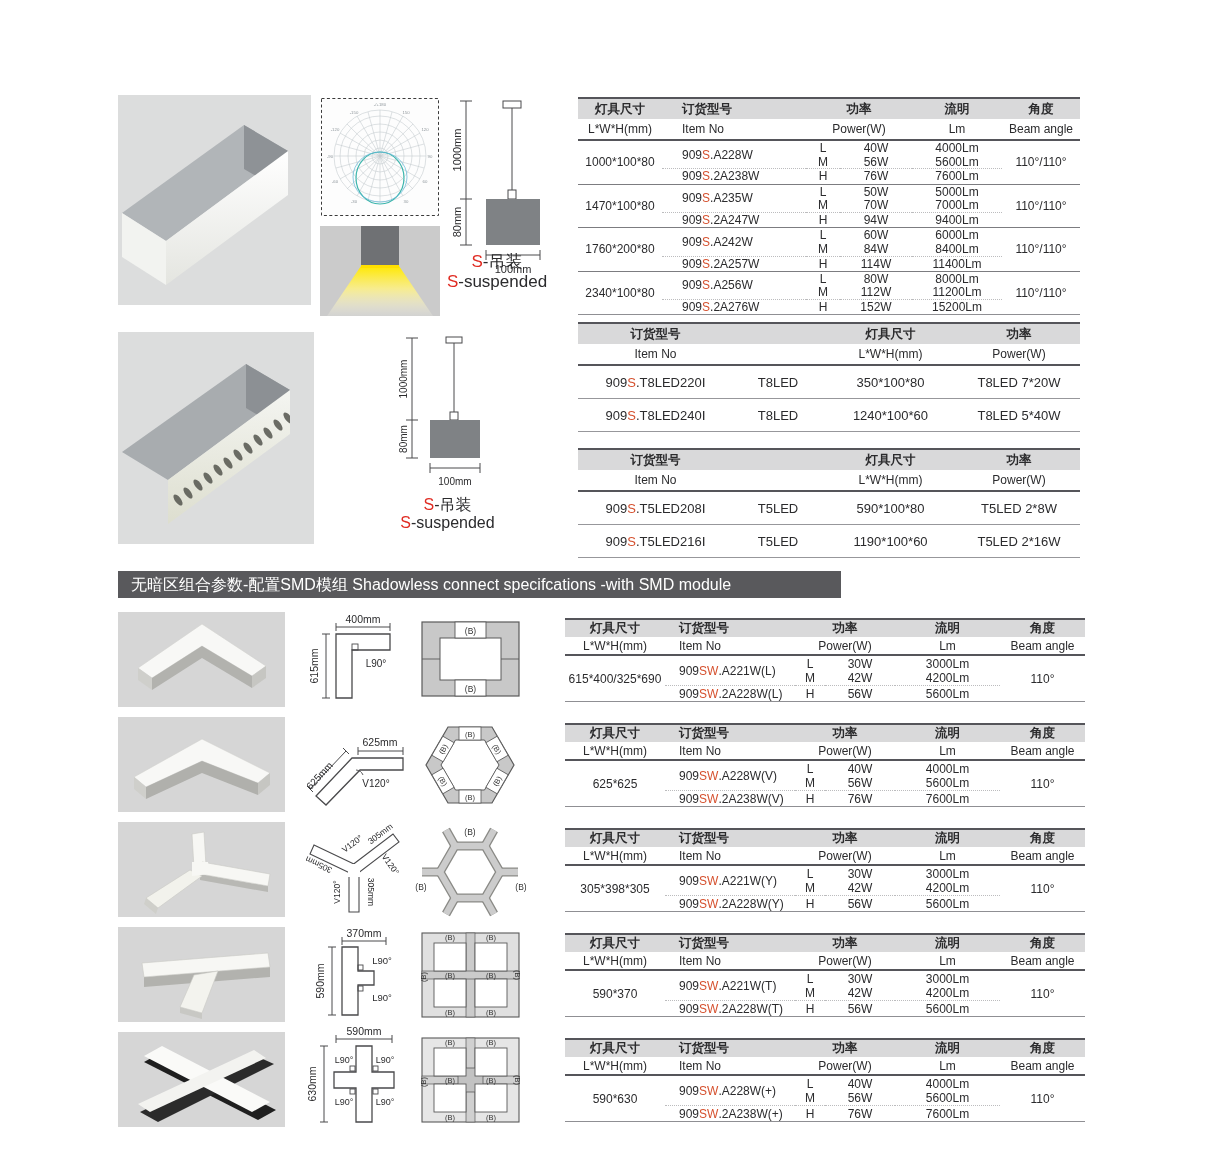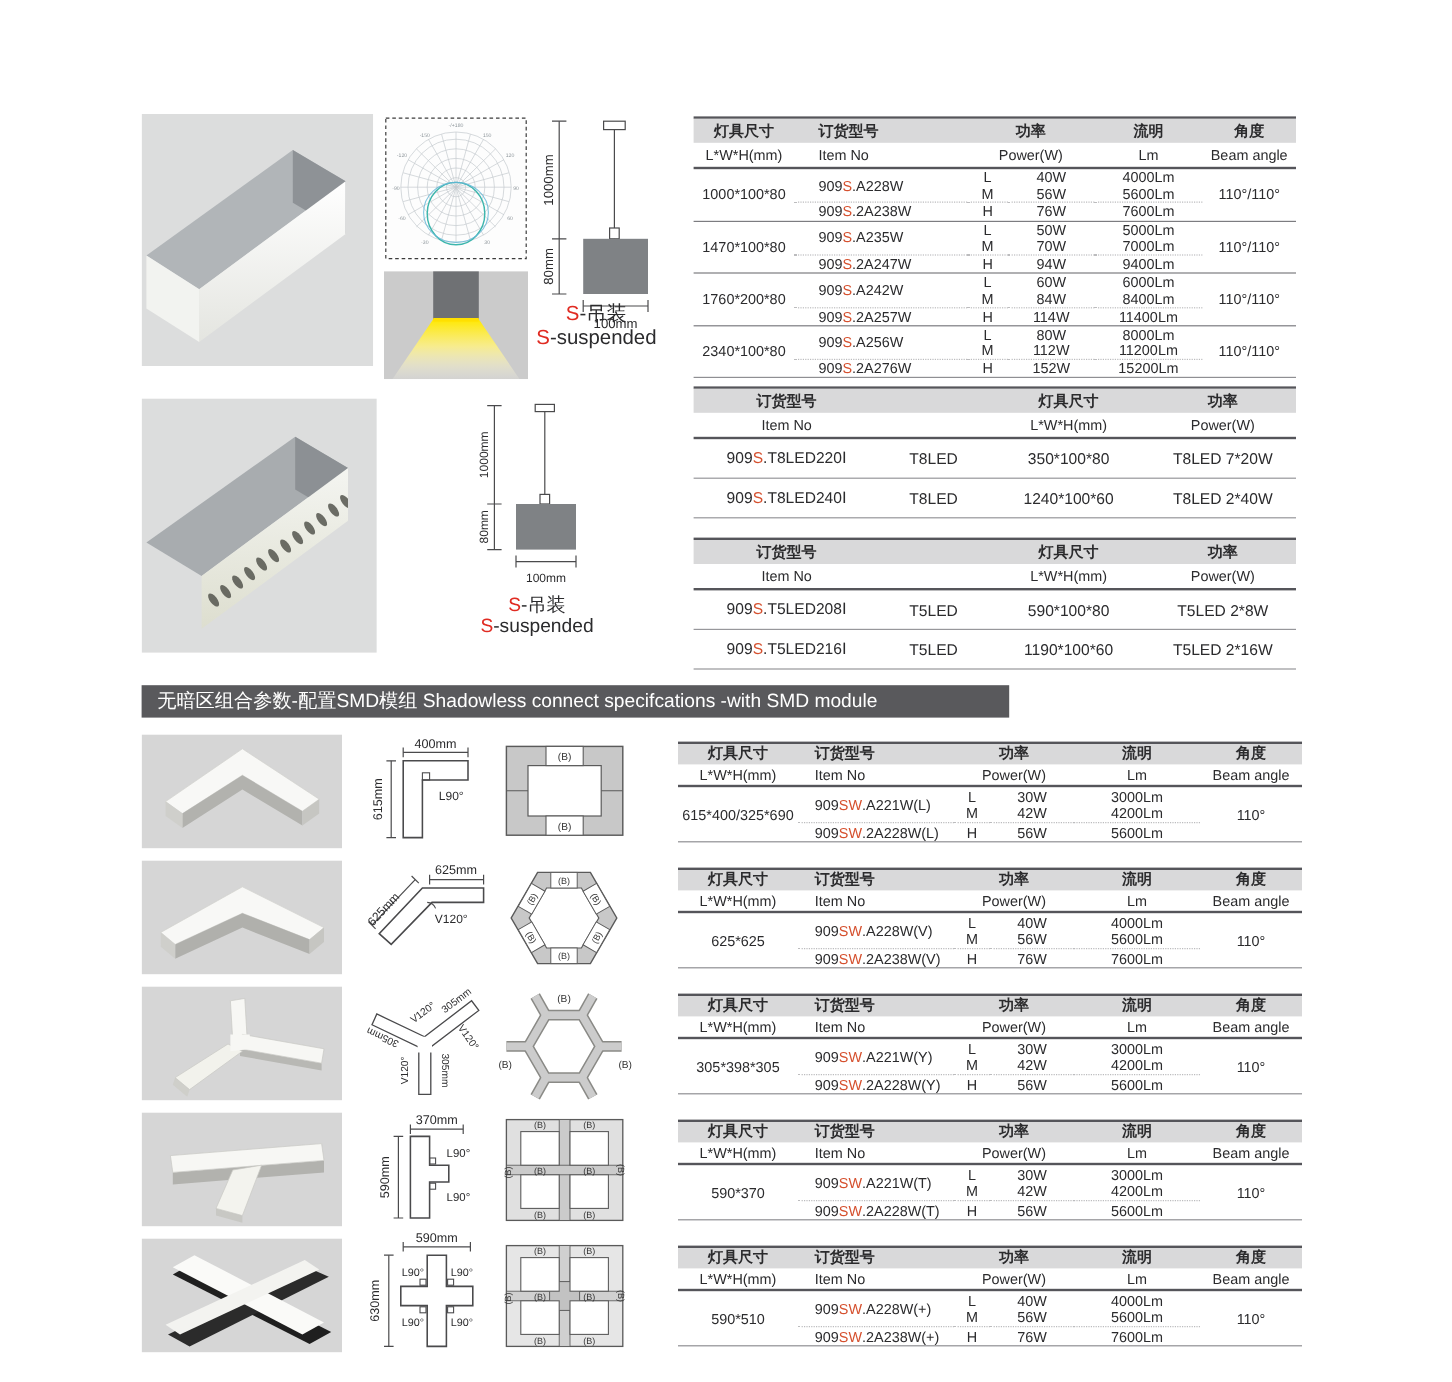--- a/index.html
+++ b/index.html
@@ -346,21 +346,21 @@
   <div class="drow">
     <div><span>909</span><span class="red">S</span><span>.T8LED220Ⅰ</span></div>
     <div>T8LED</div>
     <div>350*100*80</div>
     <div>T8LED 7*20W</div>
   </div>
   <div class="drow">
     <div><span>909</span><span class="red">S</span><span>.T8LED240Ⅰ</span></div>
     <div>T8LED</div>
     <div>1240*100*60</div>
-    <div>T8LED 2*40W</div>
+    <div>T8LED 5*40W</div>
   </div>
 </div>
 
 <div class="specB" style="left:578px;top:448px">
   <div class="hrow zh">
     <div>订货型号</div>
       <div></div>
     <div>灯具尺寸</div>
     <div>功率</div>
   </div>
@@ -466,21 +466,21 @@
 
 <div class="abs" style="left:118px;top:717px">
   <svg width="167" height="95" viewBox="0 0 167 95">
     <rect width="167" height="95" fill="#d6d6d6"></rect>
     <polygon points="16,60 84,22 152,56 140,66 84,44 28,70" fill="#f8f8f6" stroke="#d2d2ce" stroke-width="0.6"></polygon>
     <polygon points="28,70 84,44 140,66 140,78 84,56 28,82" fill="#b0b0ac"></polygon>
     <polygon points="16,60 28,70 28,82 16,72" fill="#cfcfcb"></polygon>
     <polygon points="152,56 140,66 140,78 152,68" fill="#c6c6c2"></polygon>
   </svg>
 </div>
-<div class="abs" style="left:296px;top:717px">
+<div class="abs" style="left:296px;top:735px">
   <svg width="118" height="95" viewBox="0 0 118 95">
     <g stroke="#4a4a4c" stroke-width="1" fill="none">
       <line x1="62" y1="16" x2="107" y2="16"></line>
         <line x1="62" y1="12" x2="62" y2="20"></line>
         <line x1="107" y1="12" x2="107" y2="20"></line>
       <line x1="50" y1="16" x2="14" y2="54"></line>
         <line x1="47" y1="13" x2="53" y2="19"></line>
         <line x1="11" y1="51" x2="17" y2="57"></line>
     </g>
     <path d="M107,23 L56,23 L20,61 L30,70 L64,35 L107,35 Z" fill="#ffffff" stroke="#4a4a4c" stroke-width="1.3"></path>
@@ -804,21 +804,21 @@
       <div class="hc">角度</div>
     </div>
   <div class="hrow en">
       <div class="hc">L*W*H(mm)</div>
       <div class="hc left">Item No</div>
       <div class="hc span2">Power(W)</div>
       <div class="hc">Lm</div>
       <div class="hc">Beam angle</div>
     </div>
   <div class="grp">
-    <div class="gsize">590*510</div>
+    <div class="gsize">590*630</div>
     <div class="gitem a">
         <span>909</span>
         <span class="red">SW</span>
         <span>.A228W(+)</span>
       </div>
     <div class="gitem b">
         <span>909</span>
         <span class="red">SW</span>
         <span>.2A238W(+)</span>
       </div>

